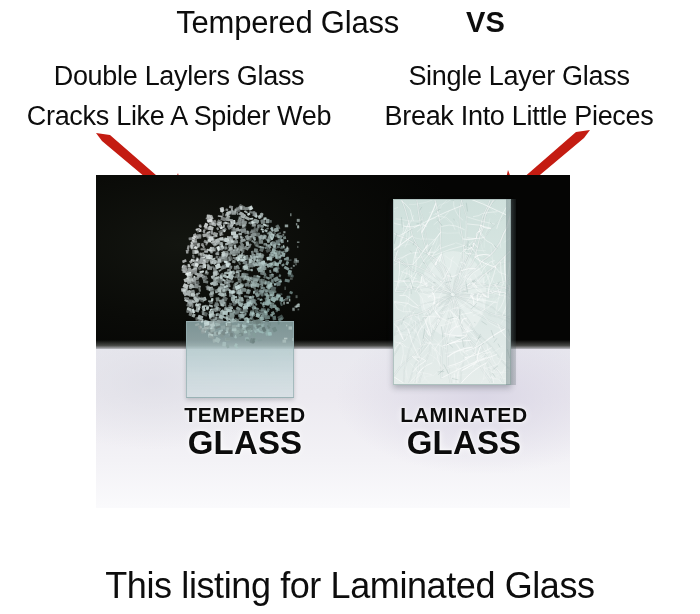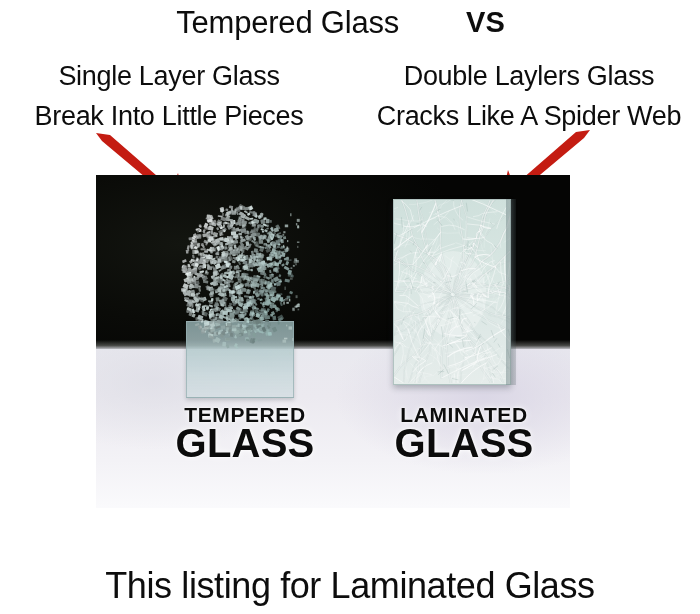--- a/index.html
+++ b/index.html
@@ -185,21 +185,21 @@
   }
   #label-tempered  { left: 34px;  top: 228px; width: 230px; }
   #label-laminated { left: 253px; top: 228px; width: 230px; }
   .photo-label .pl-small {
     font-size: 21px;
     font-weight: 700;
     letter-spacing: 0.6px;
     line-height: 23px;
   }
   .photo-label .pl-big {
-    font-size: 40px;
+    font-size: 33px;
     font-weight: 700;
     letter-spacing: 0.2px;
     line-height: 34px;
   }
 
   
   #footer {
     position: absolute;
     left: 0;
     top: 552px;
@@ -219,27 +219,27 @@
 </style>
 </head>
 <body>
 
 <div id="headline">
   <span class="hl-part">Tempered Glass</span>
   <span class="hl-vs">VS</span>
 </div>
 
 <div id="captions">
+  <div class="cap-col right">
+    <div class="cap-line">Double Laylers Glass</div>
+    <div class="cap-line">Cracks Like A Spider Web</div>
+  </div>
   <div class="cap-col left">
     <div class="cap-line">Single Layer Glass</div>
     <div class="cap-line">Break Into Little Pieces</div>
-  </div>
-  <div class="cap-col right">
-    <div class="cap-line">Double Laylers Glass</div>
-    <div class="cap-line">Cracks Like A Spider Web</div>
   </div>
 </div>
 
 <div id="arrow-left-wrap" class="arrow-svg">
   <svg width="120" height="80" viewBox="0 0 120 80">
     <polygon points="0,0 14,2 76,56 82,40 90,74 56,68 68,60 6,8" fill="#c41c12"></polygon>
   </svg>
 </div>
 <div id="arrow-right-wrap" class="arrow-svg">
   <svg width="120" height="80" viewBox="0 0 120 80">

